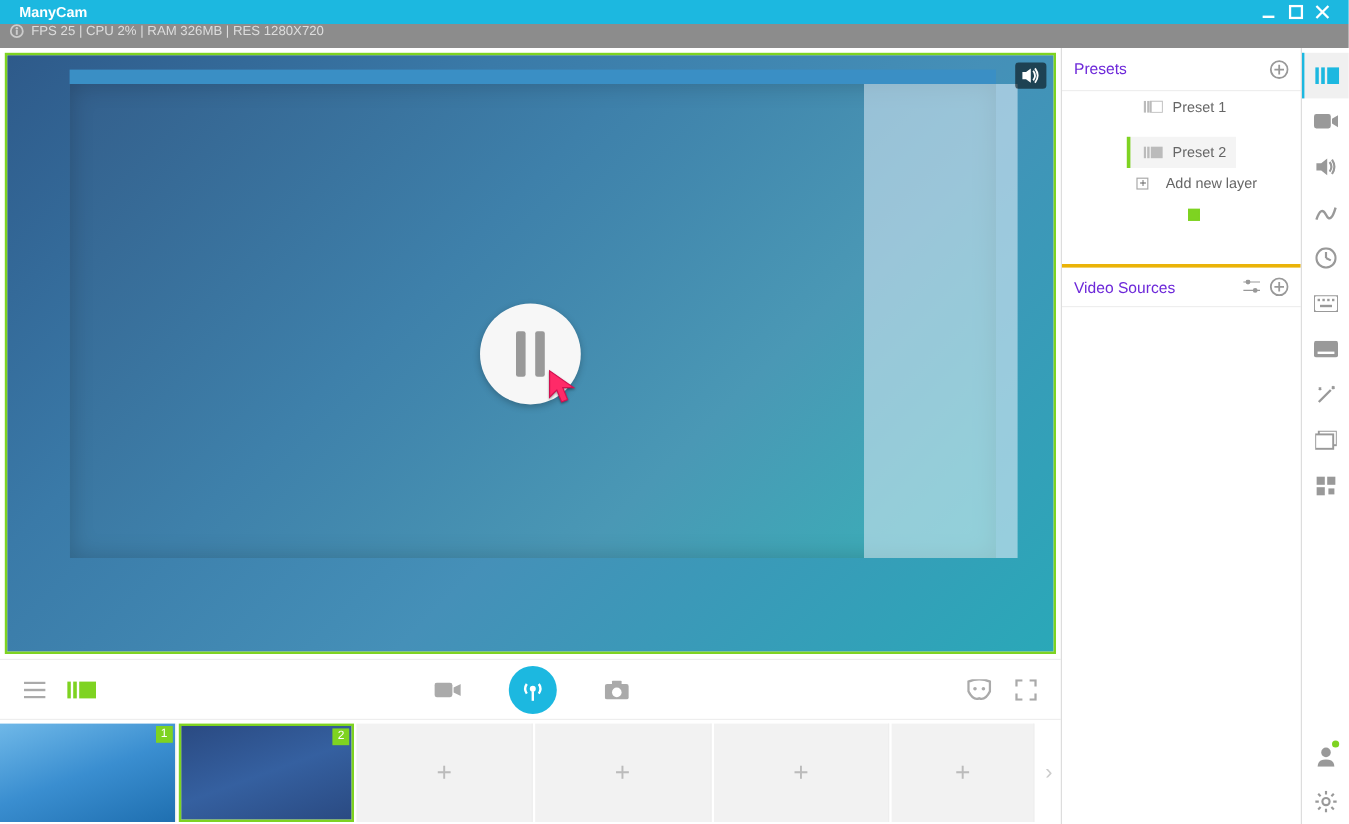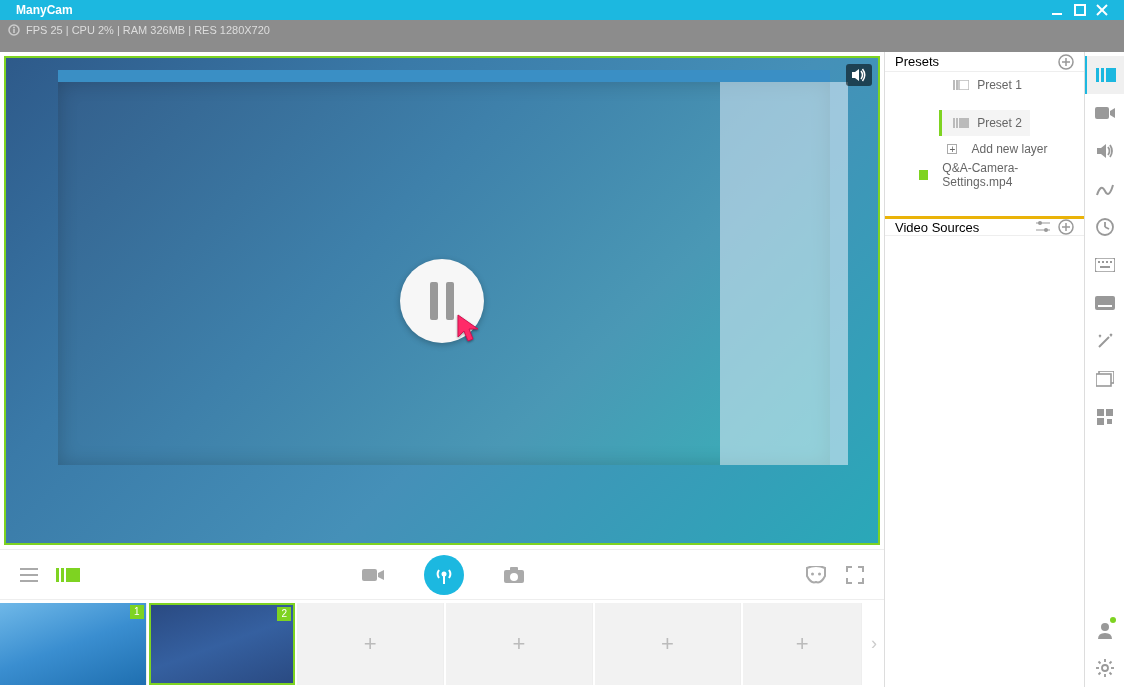--- a/index.html
+++ b/index.html
@@ -23,22 +23,22 @@
   color: #fff;
   font-size: 12px;
   font-weight: bold;
 }
 .titlebar .spacer { flex: 1; }
 .titlebar .win-ctrl { margin-left: 10px; display:inline-flex; align-items:center; }
 .statusbar {
   height: 20px;
   background: #8c8c8c;
   display: flex;
-  align-items: flex-end;
-  padding: 16px 8px;
+  align-items: flex-start;
+  padding: 0 8px;
   color: #ddd;
   font-size: 11px;
 }
 .statusbar .info-icon { margin-right: 6px; color:#ccc; }
 .main {
   flex: 1;
   display: flex;
   min-height: 0;
 }
 .left {
@@ -133,22 +133,22 @@
 .thumb.img2 { background: linear-gradient(160deg,#2a4a82 0%, #3560a0 50%, #2a4a82 100%); }
 .thumbs .chev { width:20px; display:flex; align-items:center; justify-content:center; color:#ccc; font-size:18px;}
 
 .presets-panel {
   width: 200px;
   border-left:1px solid #ddd;
   display:flex; flex-direction:column;
   background:#fff;
 }
 .panel-header {
-  height:20px; display:flex; align-items:center; padding:0 10px;
-  border-bottom:1px solid #eee; color:#000000; font-size:13px;
+  height:36px; display:flex; align-items:center; padding:0 10px;
+  border-bottom:1px solid #eee; color:#6d28d9; font-size:13px;
 }
 .panel-header .spacer{flex:1;}
 .panel-body { display:flex; flex-direction:column;align-items:center; }
 .preset-row {
   height:26px; display:flex; align-items:center; padding:0 8px 0 14px;
   font-size:12px; color:#666; gap:8px;
 }
 .preset-row.active { background:#f4f4f4; border-left:3px solid #7ed321; padding-left:11px;margin-top:12px;}
 .preset-sub { padding-left:34px; }
 .preset-sub .sq { width:10px; height:10px; border:1px solid #aaa; display:inline-flex; align-items:center; justify-content:center; font-size:10px; margin-right:6px;}
@@ -334,21 +334,20 @@
             <rect x="6" width="10" height="10" fill="#bbb"></rect>
           </svg>
         <span>Preset 2</span>
       </div>
       <div class="preset-row preset-sub">
         <span class="sq">+</span>
         <span>Add new layer</span>
       </div>
       <div class="preset-row preset-sub file">
         <span class="sq"></span>
-        <span>Q&amp;A-Camera-Settings.mp4</span>
       </div>
     </div>
 
     <div class="panel-header vs-header">
       <span>Video Sources</span>
       <span class="spacer"></span>
       <span>
         <svg width="14" height="12">
             <line x1="0" y1="2" x2="14" y2="2" stroke="#999"></line>
             <circle cx="4" cy="2" r="2" fill="#999"></circle>

